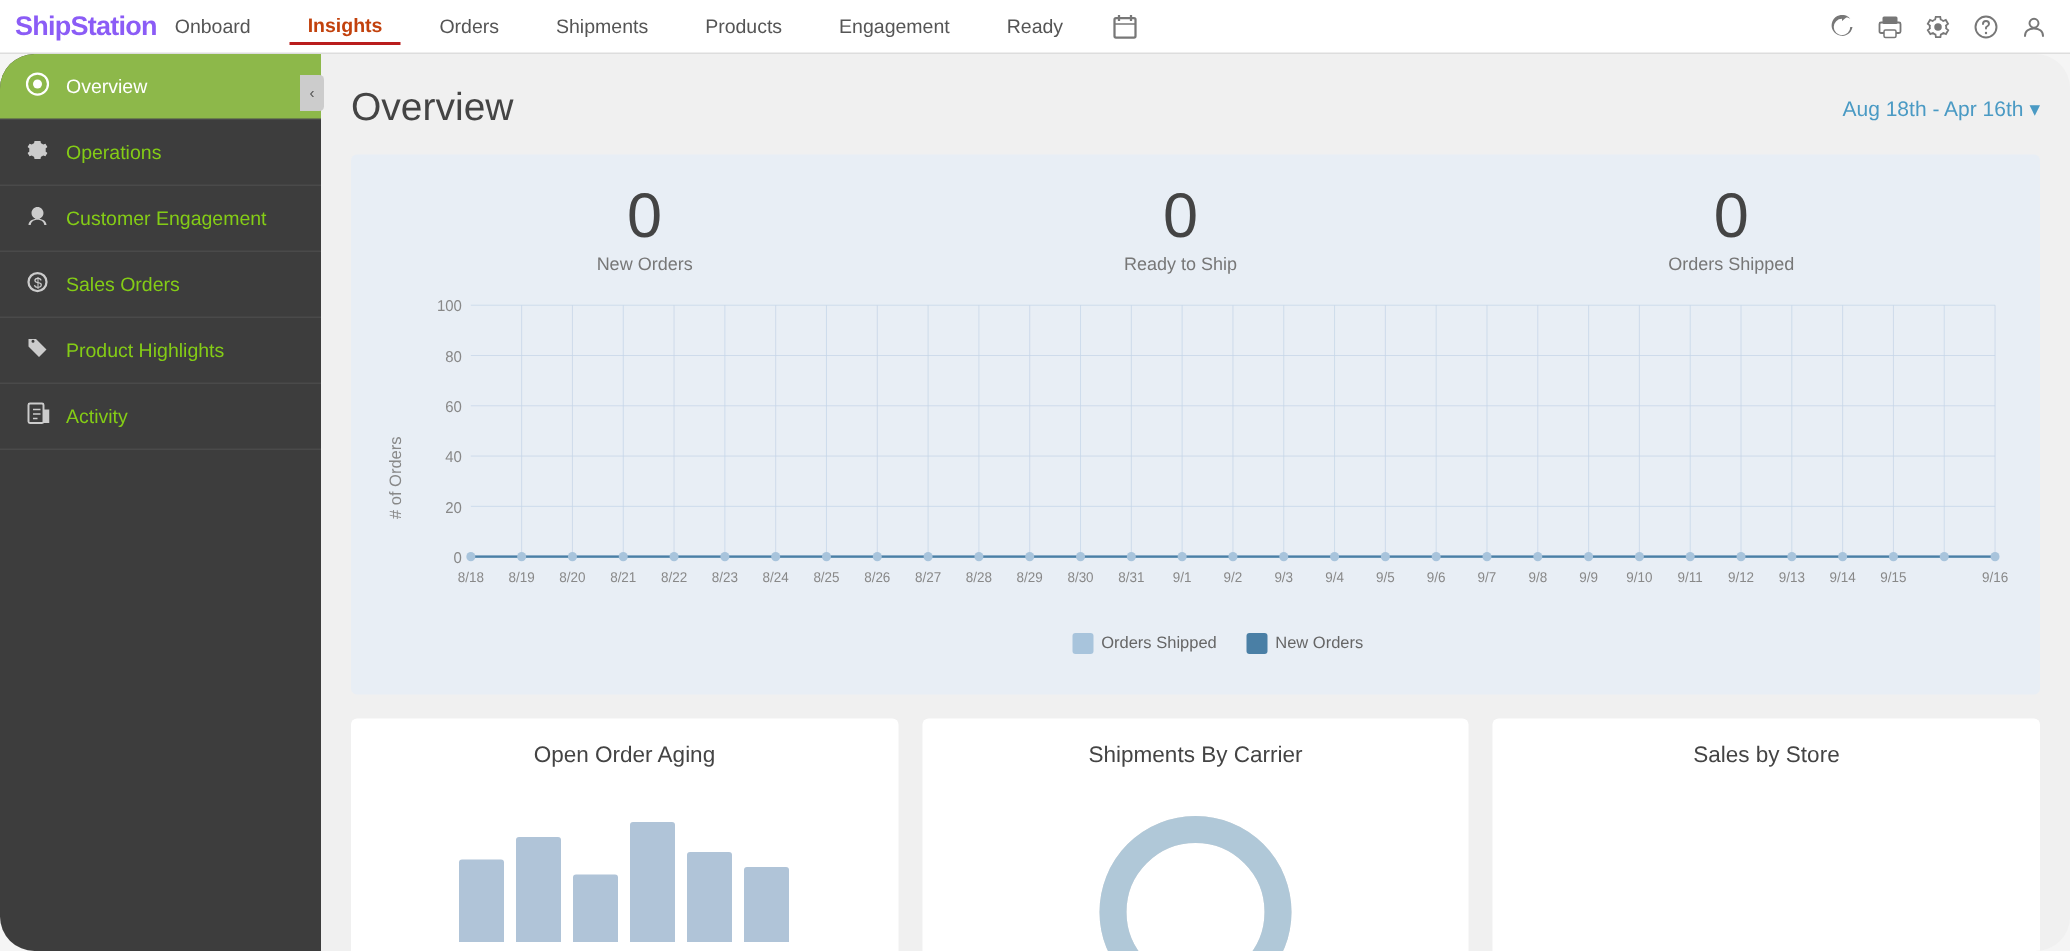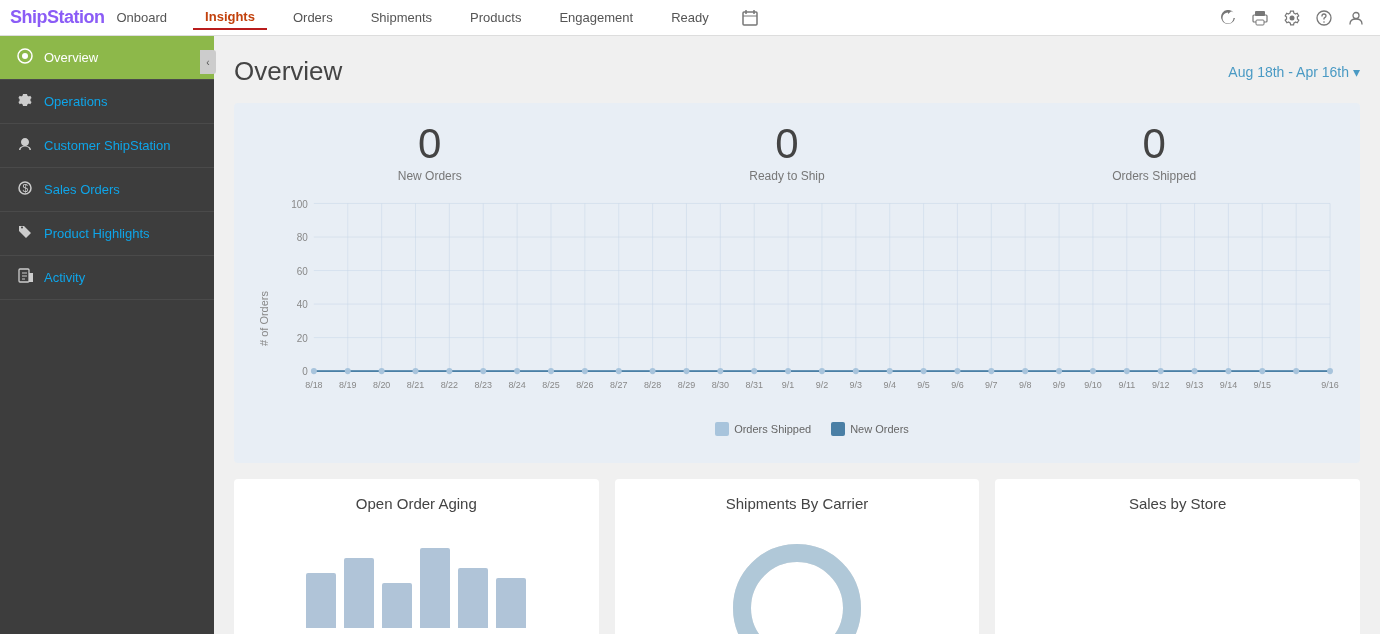--- a/index.html
+++ b/index.html
@@ -49,37 +49,38 @@
       cursor: pointer;
       border-radius: 3px;
       font-size: 14px;
     }
 
     
     .app-body {
       display: flex;
       flex: 1;
       overflow: hidden;
+      border-radius: 23px;
     }
 
     
     .sidebar {
       width: 214px;
       background: #3d3d3d;
       flex-shrink: 0;
       display: flex;
       flex-direction: column;
       overflow-y: auto;
     }
     .sidebar-item {
       display: flex;
       align-items: center;
       gap: 10px;
       padding: 12px 16px;
-      color: #0ea5e9;
+      color: #84cc16;
       cursor: pointer;
       font-size: 13px;
       border-bottom: 1px solid #4a4a4a;
     }
     .sidebar-item.active { background: #8db84a; color: #fff; }
     .sidebar-item .icon { font-size: 14px; width: 18px; text-align: center; }
 
     
     .sidebar-collapse {
       position: absolute;
@@ -328,21 +329,21 @@
           </svg>
       </span>
       <span>Operations</span>
     </div>
     <div class="sidebar-item">
       <span class="icon">
         <svg width="16" height="16" viewBox="0 0 16 16" fill="#ccc">
             <path d="M8 2C5.8 2 4 3.8 4 6c0 1.8 1.1 3.3 2.7 3.8C3.6 10.4 2 12 2 14h1.5c0-2 2-3.5 4.5-3.5s4.5 1.5 4.5 3.5H14c0-2-1.6-3.6-4.7-4.2C10.9 9.3 12 7.8 12 6c0-2.2-1.8-4-4-4z"></path>
           </svg>
       </span>
-      <span>Customer ShipStation</span>
+      <span>Customer Engagement</span>
     </div>
     <div class="sidebar-item">
       <span class="icon">
         <svg width="16" height="16" viewBox="0 0 16 16" fill="#ccc">
             <circle cx="8" cy="8" r="6" fill="none" stroke="#ccc" stroke-width="1.5"></circle>
             <text x="5.5" y="12" font-size="10" fill="#ccc">$</text>
           </svg>
       </span>
       <span>Sales Orders</span>
     </div>

